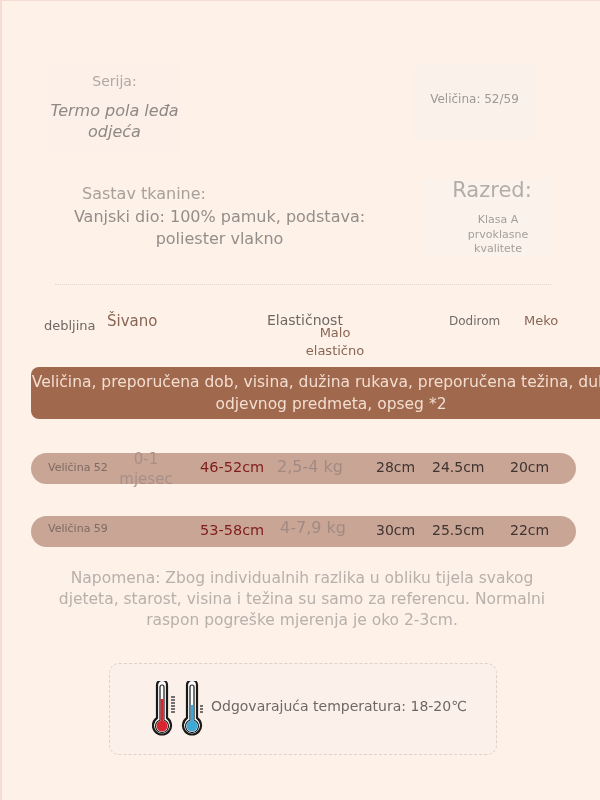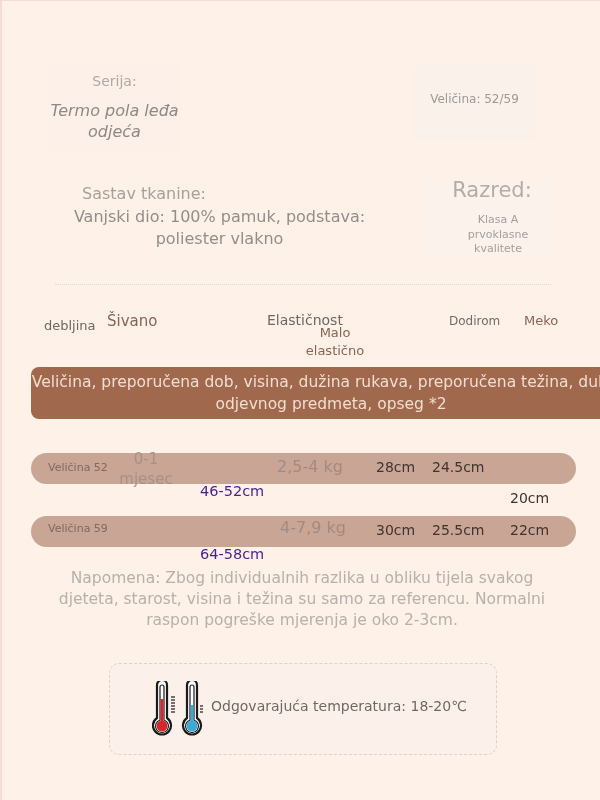--- a/index.html
+++ b/index.html
@@ -67,21 +67,21 @@
       left: 29px; width: 545px; height: 31px;
       background: #c9a596;
       border-radius: 16px;
     }
     .row1 { top: 452px; }
     .row2 { top: 515px; }
 
     .cell { position: absolute; white-space: nowrap; }
     .c-size { font-size: 11px; color: #7e6a62; }
     .c-age { font-size: 15px; line-height: 20px; color: #a89089; text-align: center; width: 70px; }
-    .c-height { font-size: 14.5px; color: #4c1d95; margin-top: 24px; }
+    .c-height { font-size: 14.5px; color: #7f1d1d; }
     .c-weight { font-size: 16px; color: #a28a82; }
     .c-num { font-size: 14px; color: #3f3430; }
 
     .note { left: 40px; top: 567px; width: 520px; font-size: 15.5px; line-height: 21px; color: #b8b0ab; text-align: center; }
 
     .temp-box {
       left: 107px; top: 662px; width: 388px; height: 92px;
       border: 1px dashed #e0d0c5;
       border-radius: 10px;
       background: #fcf1ea;
@@ -117,26 +117,26 @@
 
 <div class="abs header-bar">Veličina, preporučena dob, visina, dužina rukava, preporučena težina, duljina odjevnog predmeta, opseg *2</div>
 
 <div class="abs row-bar row1">
   <span class="cell c-size" style="left:17px; top:8px;text-align:center;">Veličina 52</span>
   <span class="cell c-age" style="left:80px; top:-4px; white-space:normal;">0-1 mjesec</span>
   <span class="cell c-height" style="left:169px; top:6px;">46-52cm</span>
   <span class="cell c-weight" style="left:246px; top:4px;">2,5-4 kg</span>
   <span class="cell c-num" style="left:345px; top:6px;">28cm</span>
   <span class="cell c-num" style="left:401px; top:6px;">24.5cm</span>
-  <span class="cell c-num" style="left:479px; top:6px;margin-top:31px;">20cm</span>
+  <span class="cell c-num" style="left:479px; top:6px;">20cm</span>
 </div>
 
 <div class="abs row-bar row2">
   <span class="cell c-size" style="left:17px; top:6px;">Veličina 59</span>
-  <span class="cell c-height" style="left:169px; top:6px;">64-58cm</span>
+  <span class="cell c-height" style="left:169px; top:6px;">53-58cm</span>
   <span class="cell c-weight" style="left:249px; top:2px;">4-7,9 kg</span>
   <span class="cell c-num" style="left:345px; top:6px;">30cm</span>
   <span class="cell c-num" style="left:401px; top:6px;">25.5cm</span>
   <span class="cell c-num" style="left:479px; top:6px;">22cm</span>
 </div>
 
 <div class="abs note">Napomena: Zbog individualnih razlika u obliku tijela svakog djeteta, starost, visina i težina su samo za referencu. Normalni raspon pogreške mjerenja je oko 2-3cm.</div>
 
 <div class="abs temp-box"></div>
 <div class="abs temp-icons">

